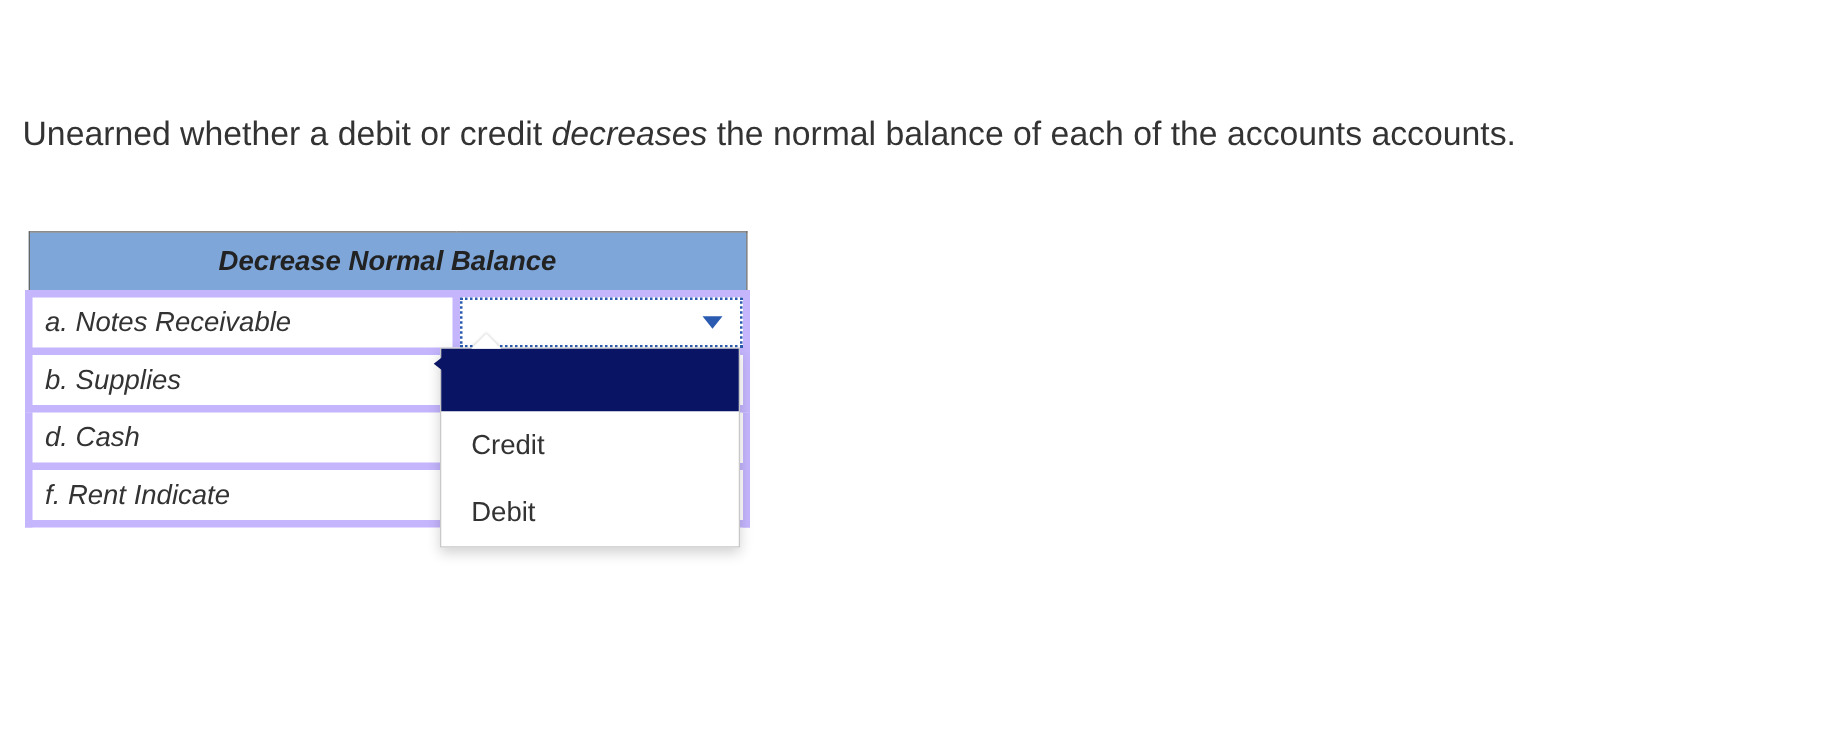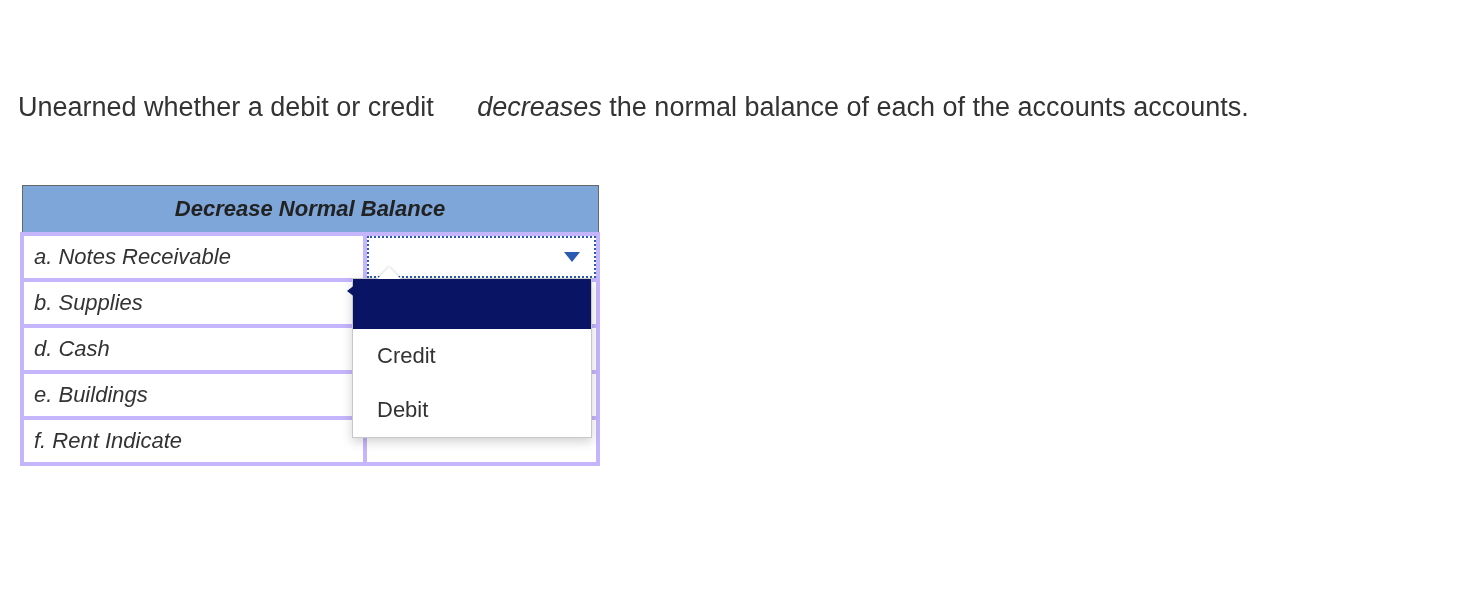--- a/index.html
+++ b/index.html
@@ -12,21 +12,21 @@
     width: 1464px;
     height: 602px;
     position: relative;
   }
   .instruction {
     font-size: 27px;
     color: #333;
     padding: 90px 18px 0 18px;
     line-height: 1.3;
   }
-  .instruction .italic { font-style: italic; margin-left: 36px; }
+  .instruction .italic { font-style: italic; }
   .table-wrap {
     position: absolute;
     left: 20px;
     top: 185px;
     width: 580px;
   }
   .tbl {
     border-collapse: collapse;
     width: 100%;
     font-style: italic;
@@ -37,21 +37,21 @@
     font-weight: 700;
     font-size: 22px;
     text-align: center;
     border: 1px solid #666;
     padding: 10px 8px;
     height: 48px;
   }
   .col-label { width: 345px; }
   .col-select { width: 235px; }
   .tbl td {
-    border: 4px solid #c4b5fd;
+    border: 6px solid #c4b5fd;
     font-size: 22px;
     color: #333;
     padding: 6px 10px;
     height: 46px;
     vertical-align: middle;
     background: #fff;
   }
   .tbl td.select-cell { padding: 0; position: relative; }
   .active-select {
     position: relative;
@@ -149,24 +149,20 @@
       </tr>
       <tr>
         <td>b. Supplies</td>
         <td class="select-cell"></td>
       </tr>
       <tr>
         <td>d. Cash</td>
         <td class="select-cell"></td>
       </tr>
       <tr>
-        <td>e. Buildings</td>
-        <td class="select-cell"></td>
-      </tr>
-      <tr>
         <td>f. Rent Indicate</td>
         <td class="select-cell"></td>
       </tr>
     </tbody>
   </table>
 </div>
 
 <div class="dropdown">
   <div class="dd-item highlight">
     <span></span>

